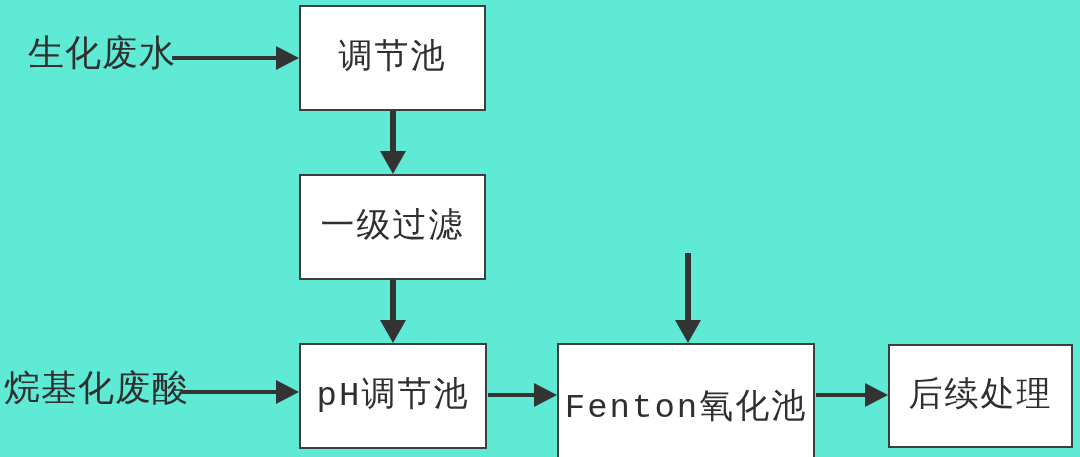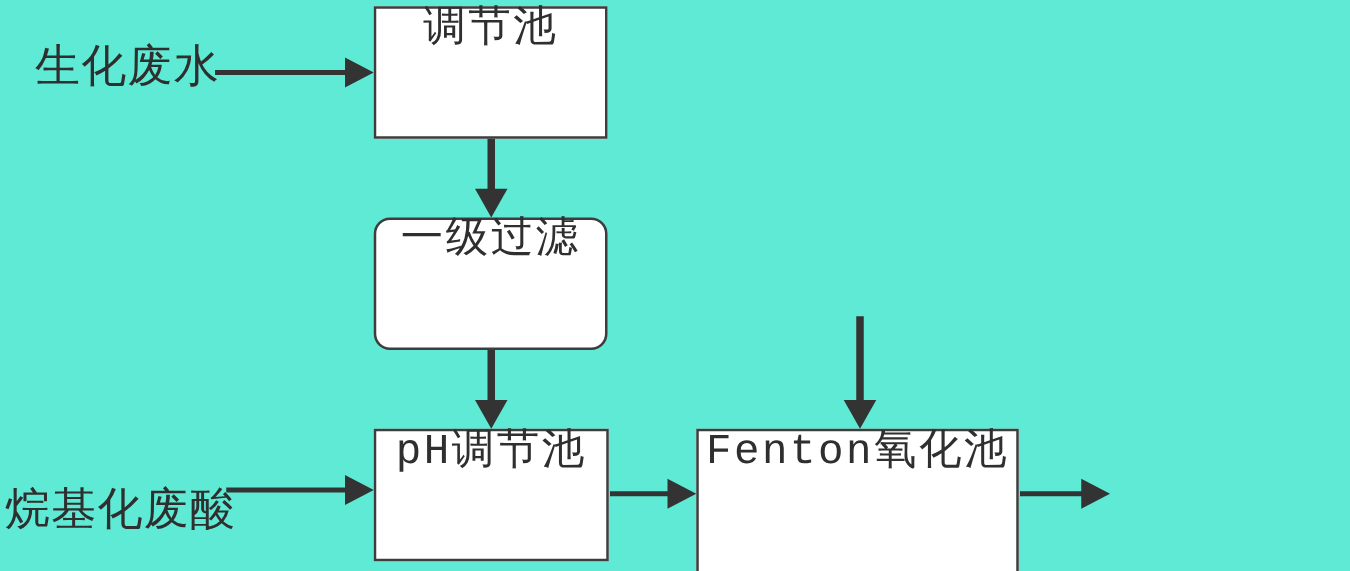--- a/index.html
+++ b/index.html
@@ -15,20 +15,21 @@
     font-family: Liberation Mono, monospace;
     color: #2f2f2f;
     overflow: hidden;
   }
   
   .node {
     position: absolute;
     border: 2px solid #3d3d3d;
     background: #ffffff;
     display: flex;
+    align-items: center;
     justify-content: center;
     box-sizing: border-box;
   }
   .node .node-label {
     font-size: 34px;
     letter-spacing: 2px;
     white-space: nowrap;
     line-height: 1;
   }
   
@@ -90,39 +91,42 @@
     border-top: 23px solid #333333;
   }
 </style>
 </head>
 <body>
 
 <div id="canvas">
 
   <div class="flow-label" style="left:28px; top:38px;">生化废水</div>
 
-  <div class="flow-label" style="left:4px; top:392px;">烷基化废酸</div>
+  <div class="flow-label" style="left:4px; top:373px;">烷基化废酸</div>
 
 
   <div class="node" style="left:299px; top:5px; width:187px; height:106px;">
     <span class="node-label">调节池</span>
   </div>
 
-  <div class="node" style="left:299px; top:174px; width:187px; height:106px;border-radius:13px;">
+  <div class="node" style="left:299px; top:174px; width:187px; height:106px;">
     <span class="node-label">一级过滤</span>
   </div>
 
   <div class="node" style="left:299px; top:343px; width:188px; height:106px;">
     <span class="node-label">pH调节池</span>
   </div>
 
   <div class="node" style="left:557px; top:343px; width:258px; height:130px;">
     <span class="node-label">Fenton氧化池</span>
   </div>
 
+  <div class="node" style="left:888px; top:344px; width:185px; height:104px;">
+    <span class="node-label">后续处理</span>
+  </div>
 
   <div class="arrow arrow-h" style="left:172px; top:46px; width:127px; height:24px;">
     <div class="shaft"></div>
     <div class="head"></div>
   </div>
 
   <div class="arrow arrow-v" style="left:380px; top:111px; width:26px; height:63px;">
     <div class="shaft"></div>
     <div class="head"></div>
   </div>

